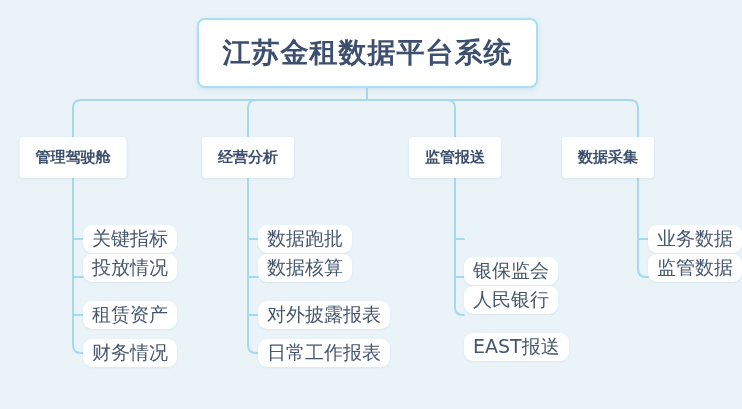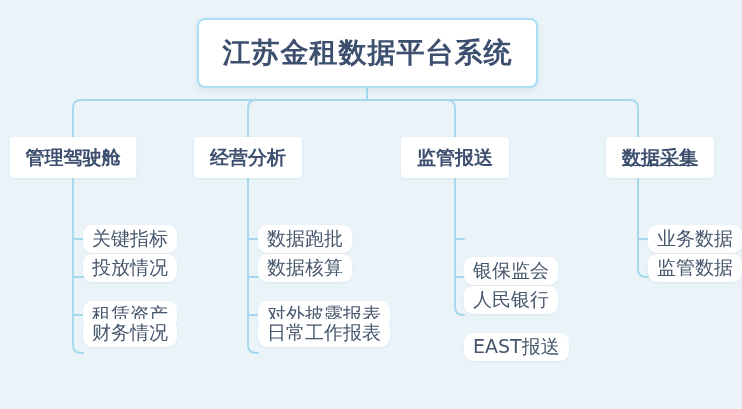--- a/index.html
+++ b/index.html
@@ -16,30 +16,30 @@
   }
   .root-node {
     left:197px; top:18px; width:341px; height:70px;
     border:2px solid #aadef5; border-radius:8px;
     font-size:28px; font-weight:bold; letter-spacing:1px;
     box-shadow:0 2px 6px rgba(130,170,200,0.20);
   }
   .branch-node {
     top:137px; height:41px; transform:translateX(-50%);
     padding:0 16px; border-radius:4px;
-    font-size:19px; font-weight:bold;
+    font-size:15px; font-weight:bold;
     box-shadow:0 1px 3px rgba(130,170,200,0.18);
   }
-  .bx1 { left:73px; }  .bx2 { left:248px;text-align:right; } .bx3 { left:455px; } .bx4 { left:660px;text-decoration:underline; }
+  .bx1 { left:73px; }  .bx2 { left:248px;text-align:right; } .bx3 { left:455px; } .bx4 { left:608px; }
   .child-node {
     height:28px; padding:0 9px; border-radius:9px;
     font-size:19px; font-weight:normal; color:#46566c;
     box-shadow:0 1px 2px rgba(130,170,200,0.15);
   }
-  .r1 { top:225px; } .r2 { top:254px; } .r3 { top:301px; } .r4 { top:319px; }
+  .r1 { top:225px; } .r2 { top:254px; } .r3 { top:301px; } .r4 { top:339px; }
   .cx1 { left:83px; } .cx2 { left:258px; } .cx3 { left:464px;margin-top:32px; } .cx4 { left:648px; }
 </style>
 </head>
 <body>
 
 <div class="canvas">
 
   <svg class="connectors" viewBox="0 0 742 409" xmlns="http://www.w3.org/2000/svg" fill="none" stroke="#a6d9ed" stroke-width="2" stroke-linecap="round">
 
     <path d="M 367 88 L 367 100"></path>

